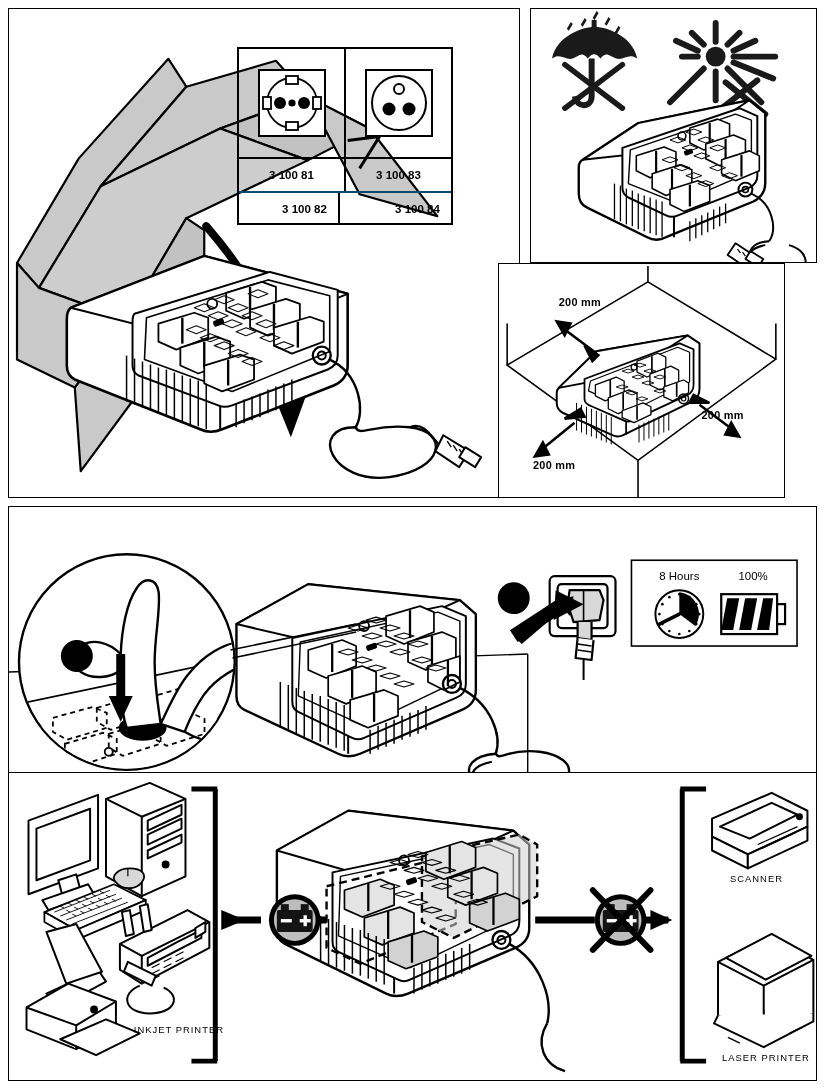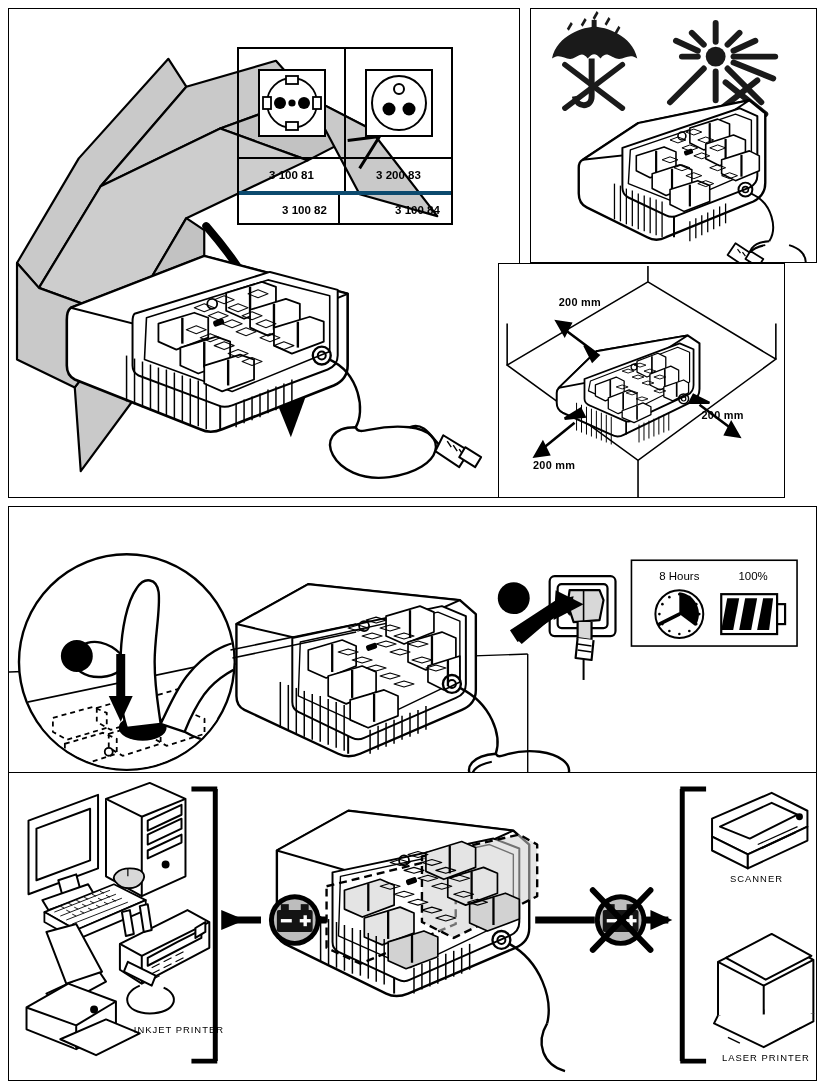--- a/index.html
+++ b/index.html
@@ -152,23 +152,23 @@
           <rect x="4" y="4" width="66" height="66" fill="#fff" stroke="#000" stroke-width="2"></rect>
           <circle cx="37" cy="37" r="27" fill="#fff" stroke="#000" stroke-width="2"></circle>
           <circle cx="37" cy="23" r="5" fill="#fff" stroke="#000" stroke-width="2"></circle>
           <circle cx="27" cy="43" r="6.5" fill="#000"></circle>
           <circle cx="47" cy="43" r="6.5" fill="#000"></circle>
         </svg>
       </div>
     </div>
     <div style="display:flex; height:34px; border-top:2px solid #000;">
       <div class="reftab" style="flex:1; border-right:2px solid #000; display:flex; align-items:center; justify-content:center;">3 100 81</div>
-      <div class="reftab" style="flex:1; display:flex; align-items:center; justify-content:center;">3 200 83</div>
+      <div class="reftab" style="flex:1; display:flex; align-items:center; justify-content:center;">3 100 83</div>
     </div>
-    <div style="display:flex; height:34px; border-top:4px solid #0c4a6e;padding-left:32px;">
+    <div style="display:flex; height:34px; border-top:2px solid #0c4a6e;padding-left:32px;">
       <div class="reftab" style="flex:1; border-right:2px solid #000; display:flex; align-items:center; justify-content:center;">3 100 82</div>
       <div class="reftab" style="flex:1; display:flex; align-items:center; justify-content:center;margin-left:44px;">3 100 84</div>
     </div>
   </div>
 </div>
 
 <div class="panel" id="panel-environment">
   <svg class="svgfull" viewBox="0 0 287 255">
 
     <g>

